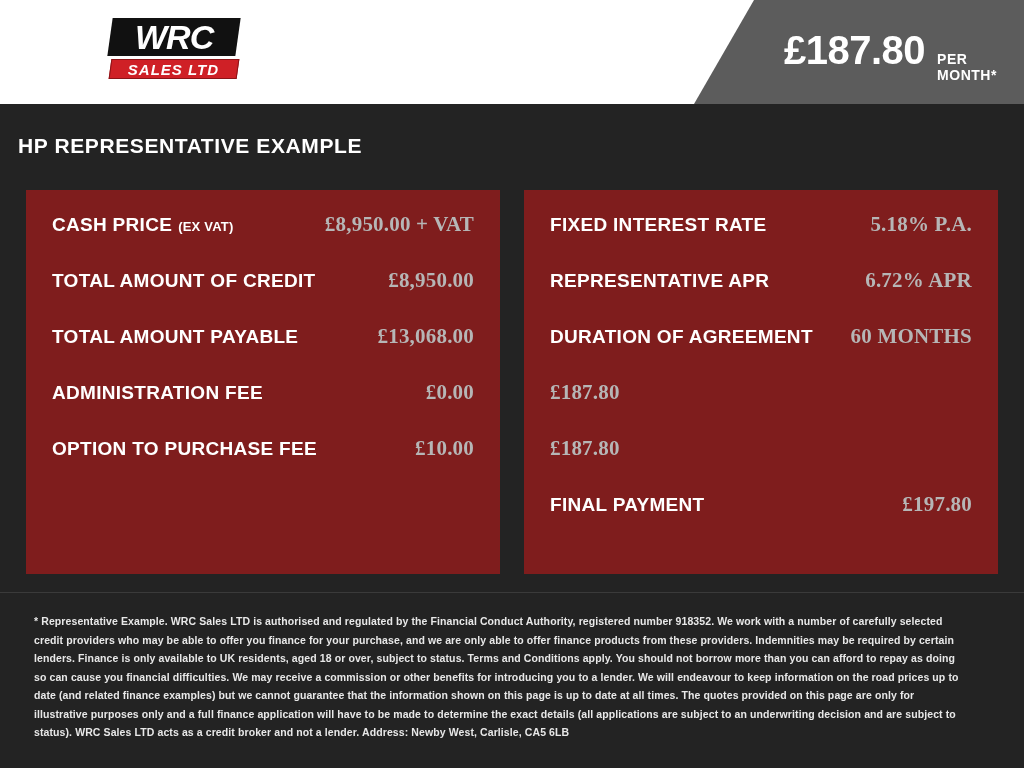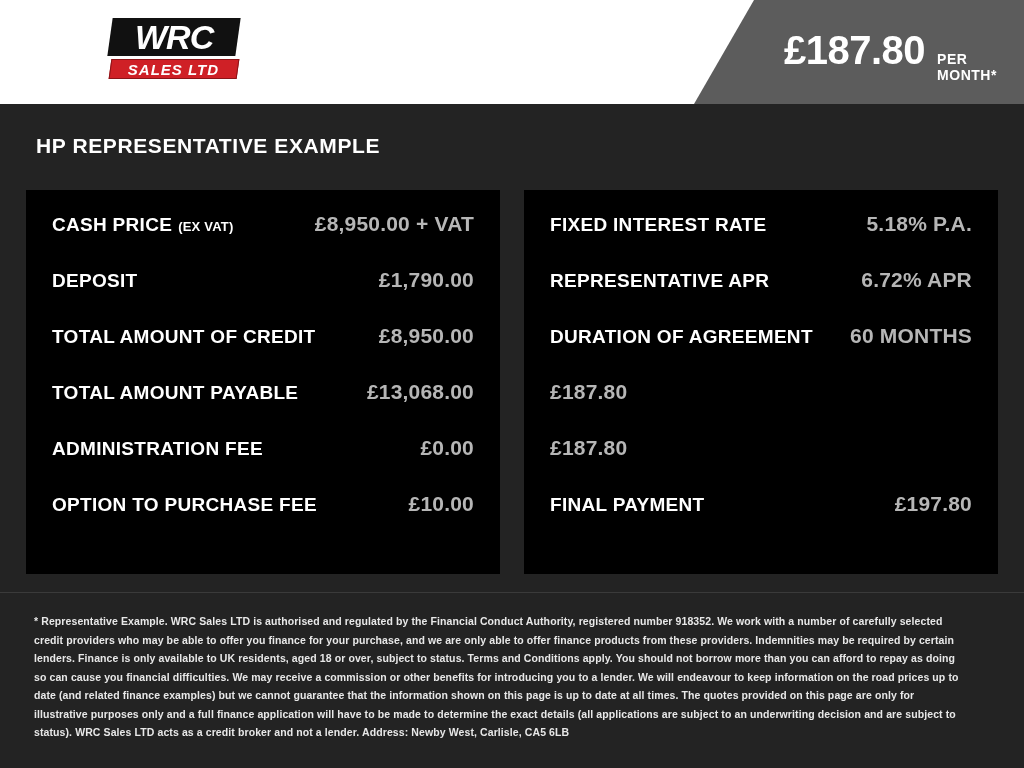--- a/index.html
+++ b/index.html
@@ -99,39 +99,39 @@
   .price-period {
     font-size: 14px;
     font-weight: bold;
     margin-left: 12px;
     letter-spacing: 0.5px;
   }
 
   
   .section-title {
     position: absolute;
-    left: 36px;
+    left: 18px;
     top: 134px;
     color: #ffffff;
     font-size: 21px;
     font-weight: bold;
     letter-spacing: 0.6px;
   }
 
   
   .panels {
     position: absolute;
     left: 26px;
     top: 190px;
     width: 972px;
     display: flex;
     gap: 24px;
   }
   .panel {
-    background: #000000;
+    background: #7f1d1d;
     width: 474px;
     padding: 22px 26px 26px 26px;
     box-sizing: border-box;
   }
   .row {
     display: flex;
     align-items: baseline;
     justify-content: space-between;
     height: 56px;
   }
@@ -148,20 +148,21 @@
     margin-left: 6px;
     letter-spacing: 0.2px;
   }
   .row-value {
     color: #b6b6b6;
     font-size: 21px;
     font-weight: bold;
     letter-spacing: 0.2px;
     white-space: nowrap;
     text-align: right;
+    font-family: Liberation Serif, serif;
   }
 
   
   .disclaimer-divider {
     position: absolute;
     left: 0;
     top: 592px;
     width: 1024px;
     height: 1px;
     background: #3a3a3a;
@@ -201,24 +202,20 @@
   <div class="section-title">HP REPRESENTATIVE EXAMPLE</div>
 
   <div class="panels">
 
     <div class="panel">
       <div class="row">
         <div class="row-label"><span>CASH PRICE</span><span class="sub">(EX VAT)</span></div>
         <div class="row-value">£8,950.00 + VAT</div>
       </div>
       <div class="row">
-        <div class="row-label"><span>DEPOSIT</span><span class="sub"></span></div>
-        <div class="row-value">£1,790.00</div>
-      </div>
-      <div class="row">
         <div class="row-label"><span>TOTAL AMOUNT OF CREDIT</span><span class="sub"></span></div>
         <div class="row-value">£8,950.00</div>
       </div>
       <div class="row">
         <div class="row-label"><span>TOTAL AMOUNT PAYABLE</span><span class="sub"></span></div>
         <div class="row-value">£13,068.00</div>
       </div>
       <div class="row">
         <div class="row-label"><span>ADMINISTRATION FEE</span><span class="sub"></span></div>
         <div class="row-value">£0.00</div>

